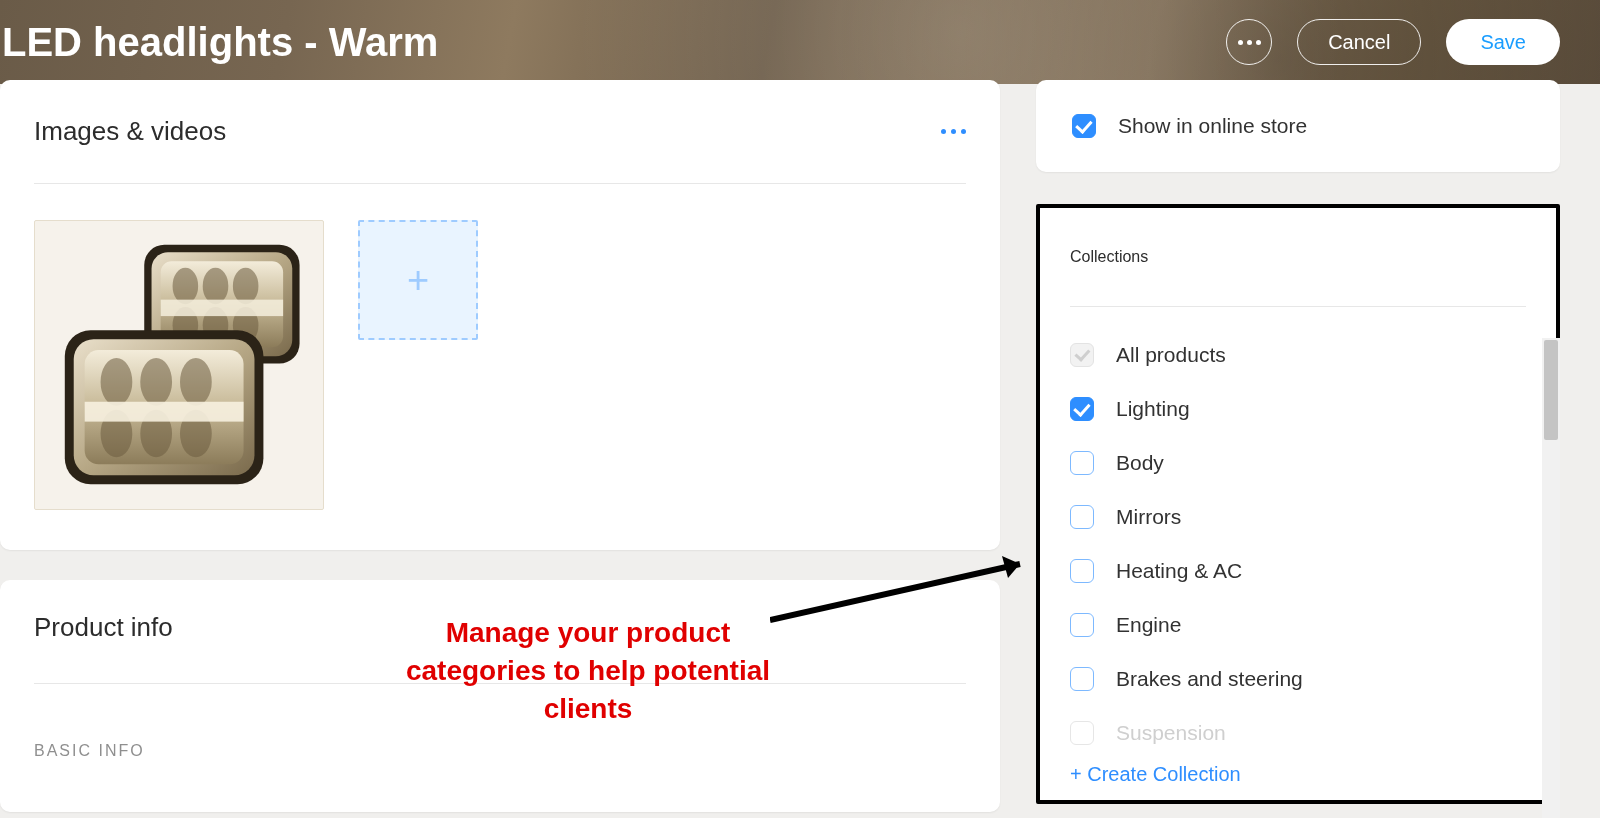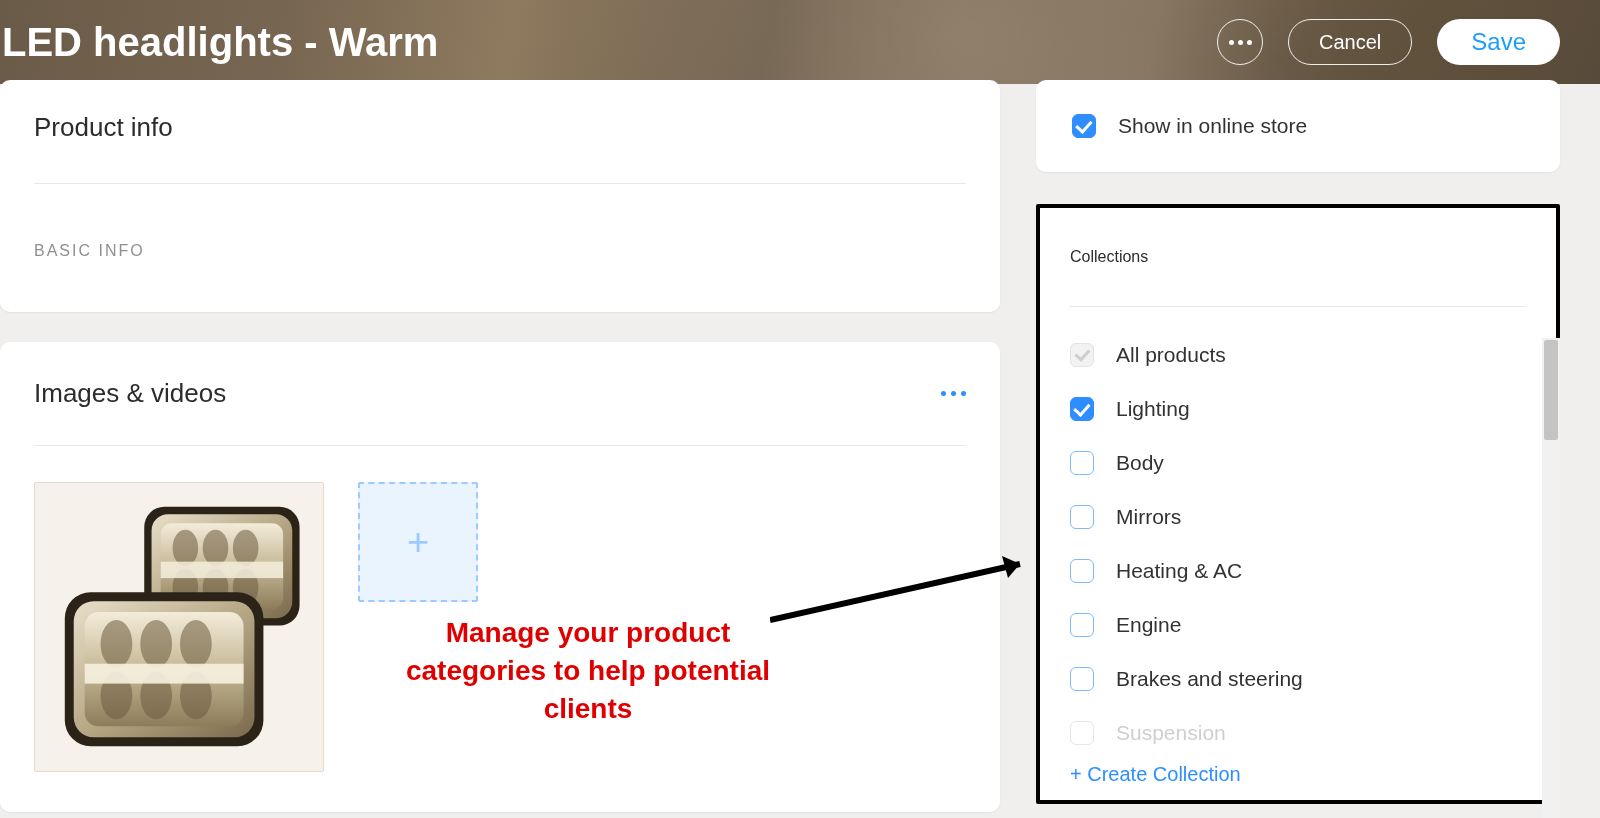--- a/index.html
+++ b/index.html
@@ -30,21 +30,21 @@
     background: transparent;
   }
   .dots { display:flex; gap:4px; }
   .dots span{ width:5px; height:5px; background:#fff; border-radius:50%; }
   .btn-outline {
     height: 46px; padding: 0 30px; border:1.5px solid rgba(255,255,255,.9); border-radius: 26px;
     color:#fff; font-size:20px; background:transparent; cursor:pointer;
   }
   .btn-primary {
     height: 46px; padding: 0 34px; border:none; border-radius:26px;
-    background:#fff; color:#1a9dff; font-size:24px; font-weight:500; cursor:pointer;
+    background:#fff; color:#1a9dff; font-size:20px; font-weight:500; cursor:pointer;
   }
 
   
   .layout {
     position:absolute; left:0; top:80px; width:1600px; height:738px;
     display:flex; gap:36px;
   }
   .main-col { width: 1000px; display:flex; flex-direction:column; gap:30px; }
   .side-col { flex:1; padding-right: 40px; display:flex; flex-direction:column; gap:32px; padding-top:0;}
 
@@ -129,27 +129,20 @@
           <span></span>
         </div>
     </div>
     <button class="btn-outline">Cancel</button>
     <button class="btn-primary">Save</button>
   </div>
 </div>
 
 <div class="layout">
   <div class="main-col">
-
-    <div class="card card-info">
-      <div class="info-head">
-        <div class="card-title">Product info</div>
-      </div>
-      <div class="basic-label">BASIC INFO</div>
-    </div>
 
     <div class="card card-media">
       <div class="card-head">
         <div class="card-title">Images &amp; videos</div>
         <div class="dots-blue">
             <span></span>
             <span></span>
             <span></span>
           </div>
       </div>
@@ -199,20 +192,27 @@
               <rect x="20" y="72" width="160" height="20" fill="#f7f1e0" opacity=".9"></rect>
             </g>
           </svg>
         </div>
         <div class="add-tile">
           <div class="plus">+</div>
         </div>
       </div>
     </div>
 
+    <div class="card card-info">
+      <div class="info-head">
+        <div class="card-title">Product info</div>
+      </div>
+      <div class="basic-label">BASIC INFO</div>
+    </div>
+
   </div>
 
   <div class="side-col">
     <div class="card card-show">
       <div class="chk checked"></div>
       <div class="side-text">Show in online store</div>
     </div>
 
     <div class="collections-box">
       <div class="scroll-track">

